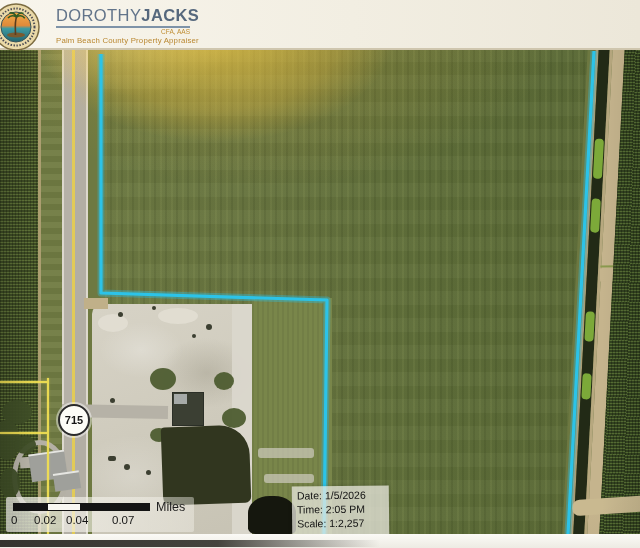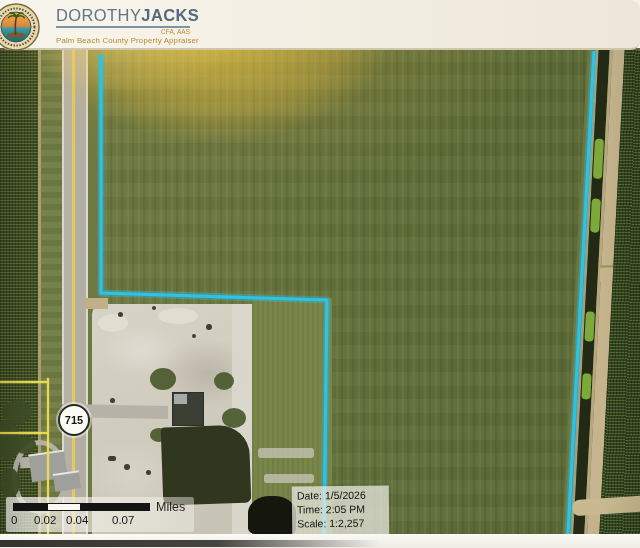--- a/index.html
+++ b/index.html
@@ -5,21 +5,21 @@
   html,body{margin:0;padding:0;background:#ddd;}
   .screen{
     position:relative;width:640px;height:548px;overflow:hidden;
     background:#f4f2ec;font-family:"Liberation Sans",sans-serif;
     -webkit-font-smoothing:antialiased;
   }
   
   .hdr{
     position:absolute;left:0;top:0;width:640px;height:48px;
     background:linear-gradient(90deg,#f8f5ec 0%,#f2eee2 55%,#ece7d9 100%);
-    border-bottom:2px solid #cfc6ae;z-index:30;border-radius:9px;
+    border-bottom:2px solid #cfc6ae;z-index:30;
   }
   .logo{position:absolute;left:0;top:0;height:48px;width:230px;cursor:pointer;}
   .seal{position:absolute;left:-9px;top:2px;width:50px;height:50px;}
   .logo-txt{position:absolute;left:56px;top:7px;width:150px;}
   .logo-name{font-size:16.5px;letter-spacing:.4px;color:#62748a;line-height:1;}
   .logo-name .b{font-weight:700;color:#56687d;}
   .logo-rule{height:2px;background:#7e93a8;margin-top:2px;width:134px;}
   .logo-cred{width:134px;text-align:right;font-size:6.5px;color:#bf8c31;line-height:1.2;}
   .logo-tag{font-size:7.8px;color:#b98730;letter-spacing:.2px;margin-top:1px;}
   

